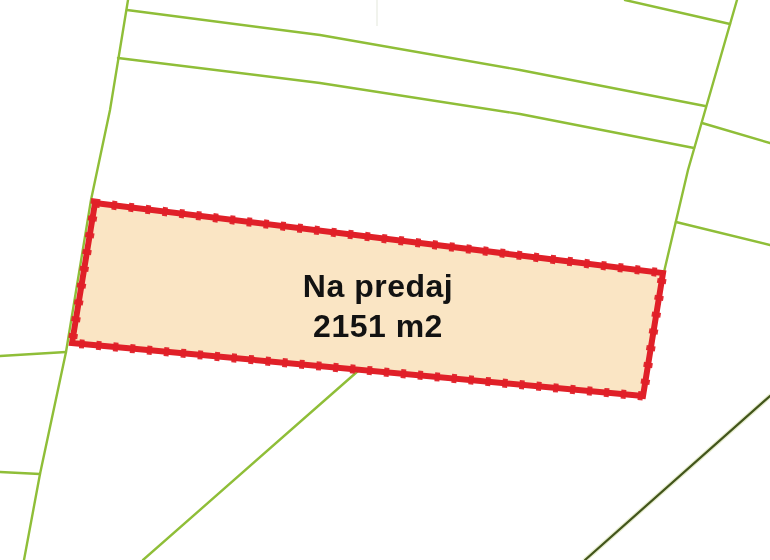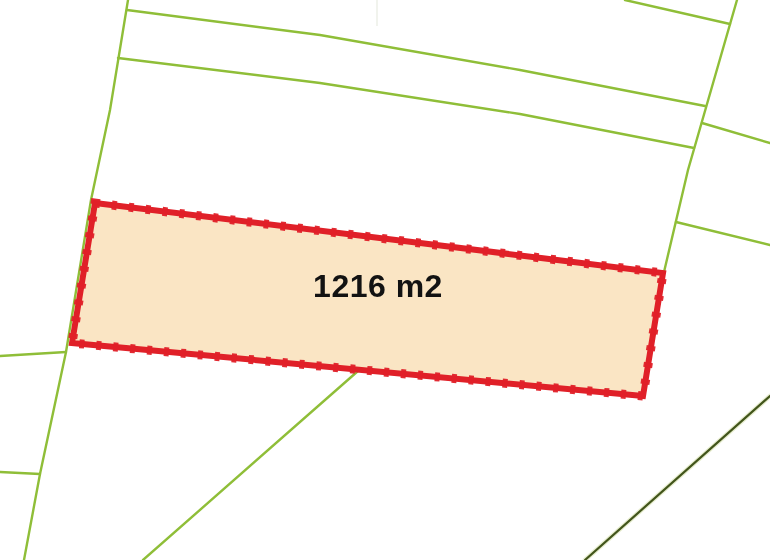--- a/index.html
+++ b/index.html
@@ -53,15 +53,16 @@
     <polyline class="boundary" points="358,371 143,560" stroke="#8FBE38"></polyline>
 
     <polyline class="boundary-dark-halo" points="770,396 585,560" stroke="#C9D795"></polyline>
     <polyline class="boundary-dark" points="770,396 585,560" stroke="#42551B"></polyline>
 
     <polygon class="parcel-poly" points="95,203 663,273 643,396 72,343" fill="#FAE5C4" stroke="#E02028"></polygon>
     <polygon class="parcel-jag" points="95,203 663,273 643,396 72,343" stroke="#E02028"></polygon>
   </svg>
 
   <div class="parcel-label">
-    <div>1216 m2</div>
+    <div>Na predaj</div>
+    <div>2151 m2</div>
   </div>
 </div>
 
 </body></html>

